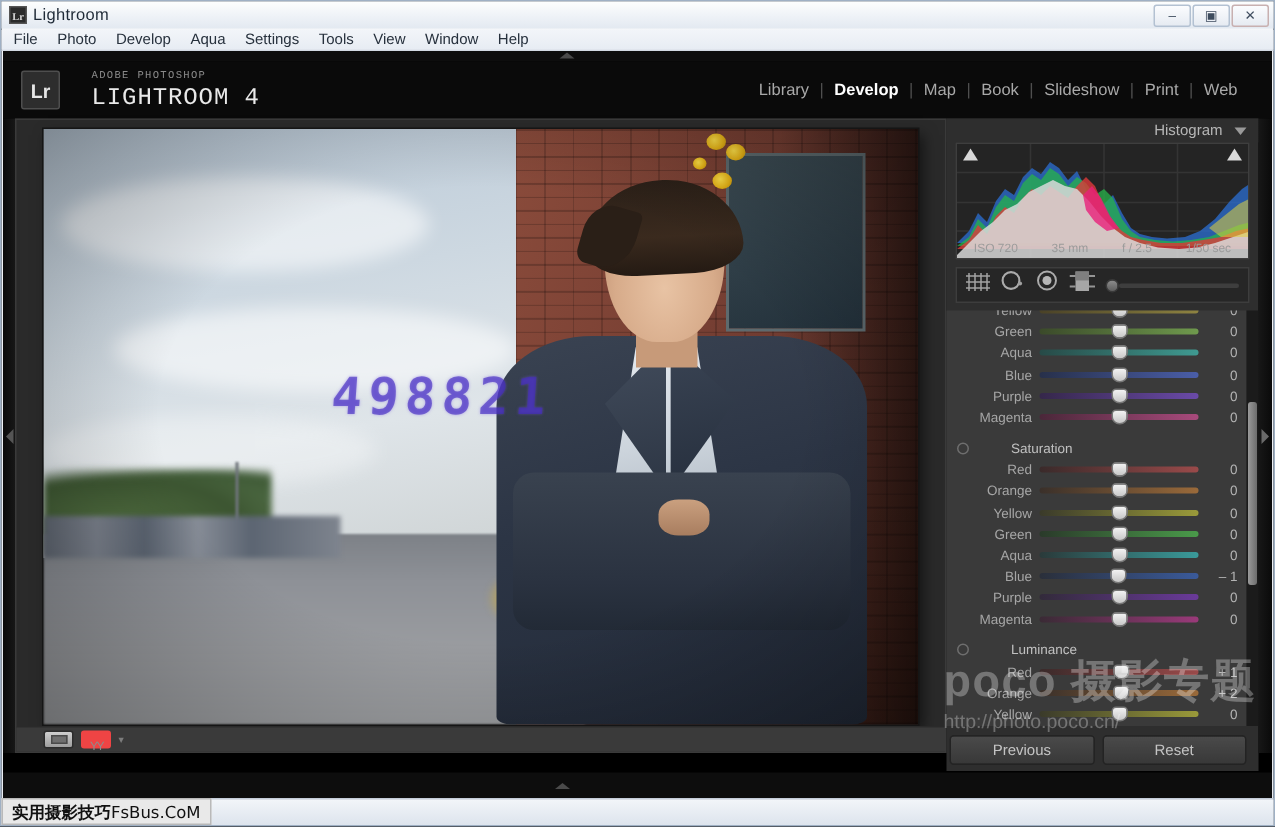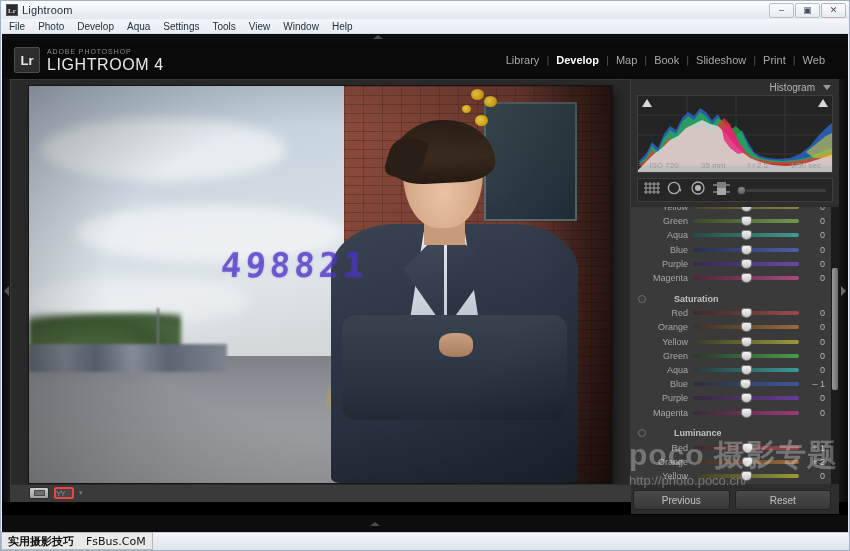--- a/index.html
+++ b/index.html
@@ -75,21 +75,21 @@
     background: #0a0a0a;
     display: flex; align-items: center;
   }
   .lr-logo {
     width: 26px; height: 26px; margin-left: 12px;
     background: #2d2d2d; border: 1px solid #4e4e4e; border-radius: 2px;
     color: #e6e6e6; font-size: 13px; font-weight: bold;
     display: flex; align-items: center; justify-content: center;
     font-family: "Liberation Sans", sans-serif;
   }
-  .lr-wordmark { margin-left: 7px; line-height: 1; }
+  .lr-wordmark { margin-left: 21px; line-height: 1; font-family: Liberation Mono, monospace; }
   .lr-wm-small {
     font-size: 7px; color: #8a8a8a; letter-spacing: .9px; display: block;
     margin-bottom: 2px;
   }
   .lr-wm-big {
     font-size: 16px; color: #e9e9e9; letter-spacing: .6px; display: block;
     font-weight: 300;
   }
   .modules {
     margin-left: auto; margin-right: 16px;
@@ -261,21 +261,21 @@
   }
   .ct-btn {
     width: 20px; height: 12px; border-radius: 2px;
     background: linear-gradient(180deg,#cfcfcf,#9e9e9e);
     border: 1px solid #2c2c2c;
     display: flex; align-items: center; justify-content: center;
   }
   .ct-btn .inner { width: 11px; height: 6px; background: #6f6f6f; border:1px solid #4a4a4a; }
   .ct-btn2 {
     width: 20px; height: 12px; border-radius: 2px;
-    background: #474747; border: 2px solid #ef4444;
+    background: #474747; border: 6px solid #ef4444;
     color: #8d8d8d; font-size: 8px; line-height: 10px; 
     letter-spacing: -1px;
   }
   .ct-caret { color: #7d7d7d; font-size: 7px; }
 
   
   .left-arrow {
     position: absolute; left: 0; top: 45px; bottom: 30px; width: 8px;
     background: linear-gradient(90deg,#0a0a0a,#171717);
     display: flex; align-items: center; justify-content: center;
@@ -327,21 +327,21 @@
     background: linear-gradient(180deg,#8c8c8c,#5e5e5e);
     border: 1px solid #3a3a3a;
   }
   .tool-slider .line { flex: 1; height: 3px; background: #3e3e3e; border-radius:2px; }
 
   .sliders-scroll {
     position: absolute; left: 0; right: 8px; top: 128px; bottom: 30px;
     background: #3a3a3a; overflow: hidden;
   }
   .sec-head {
-    display: flex; align-items: center; height: 15px; margin-top: 6px; font-weight: bold;
+    display: flex; align-items: center; height: 15px; margin-top: 6px;
   }
   .sec-head .sw {
     width: 8px; height: 8px; border: 1px solid #6e6e6e; border-radius: 50%;
     margin-left: 7px;
   }
   .sec-head .st {
     font-size: 9px; color: #c0c0c0; margin-left: 28px;
   }
   .srow { display: flex; align-items: center; height: 14.2px; padding: 0 6px 0 0; }
   .srow .lbl {
@@ -778,15 +778,15 @@
 
     <div class="poco-wm">
       <div class="poco-1">poco 摄影专题</div>
       <div class="poco-2">http://photo.poco.cn/</div>
     </div>
   </div>
 
   <div class="taskbar"></div>
   <div class="fsbus">
     <b>实用摄影技巧</b>
-    <span style="margin-left:12px">FsBus.CoM</span>
+    <span style="margin-left:0">FsBus.CoM</span>
   </div>
 </div>
 
 </body></html>

